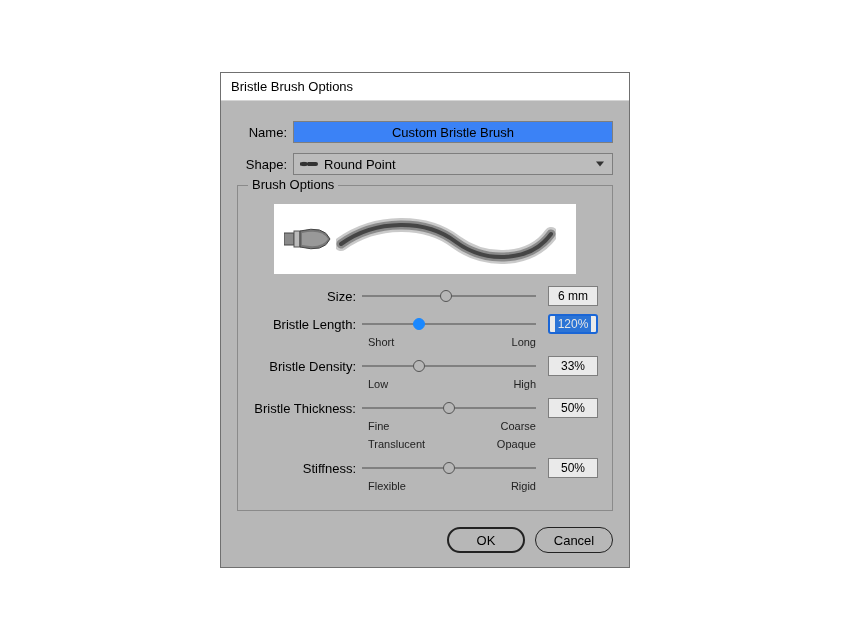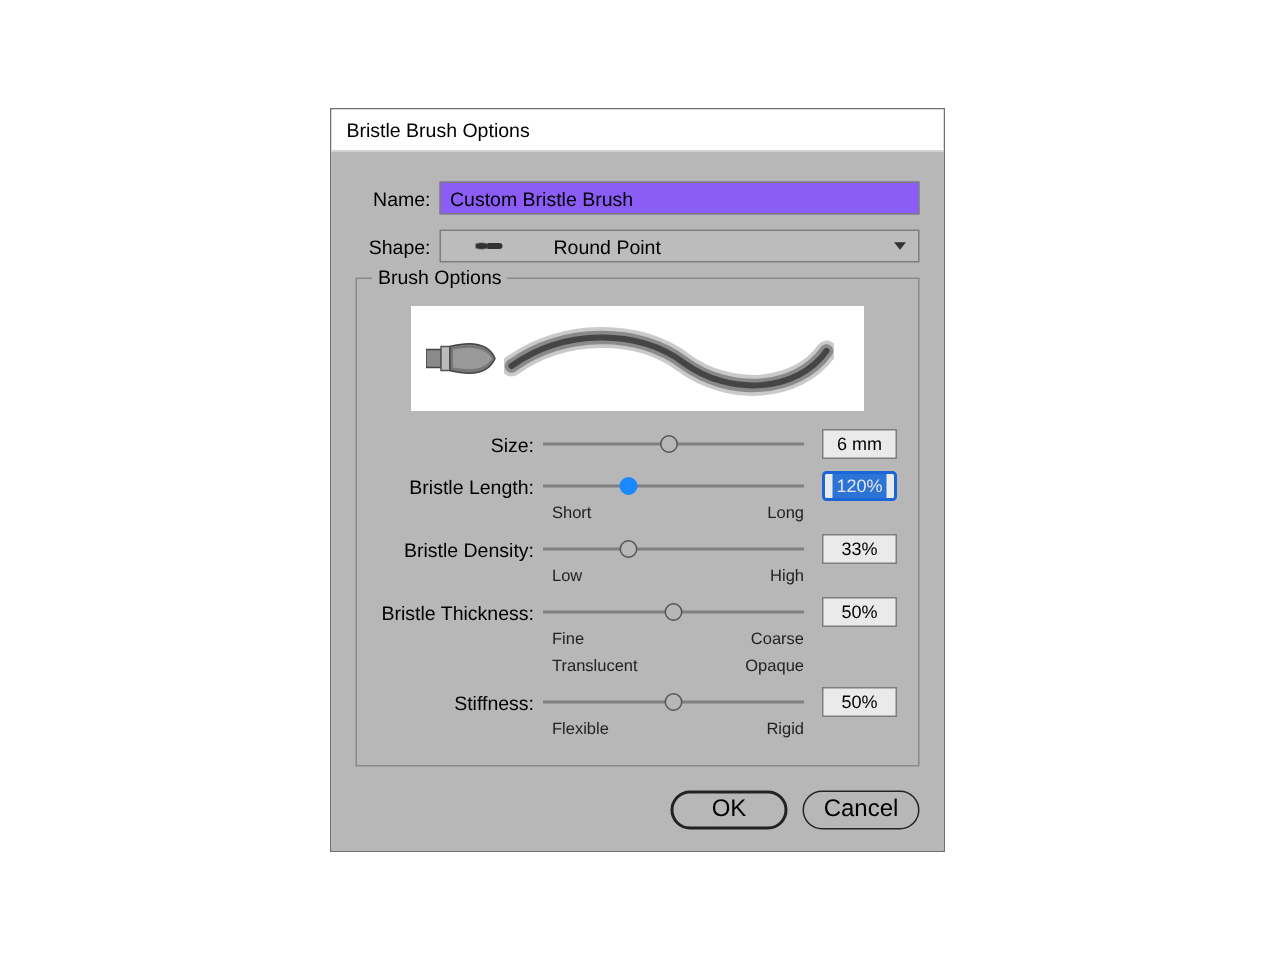--- a/index.html
+++ b/index.html
@@ -40,35 +40,35 @@
   .form-row label.rowlabel {
     width: 50px;
     text-align: right;
     margin-right: 6px;
     font-size: 13px;
   }
   .text-input {
     flex: 1;
     height: 22px;
     border: 1px solid #7e7e7e;
-    background: #8b5cf6;
+    background: #3b82f6;
     padding: 2px 6px;
     font-size: 13px;
+    text-align: center;
   }
   .select-wrap {
     flex: 1;
     position: relative;
     height: 22px;
     border: 1px solid #7e7e7e;
     background: #bcbcbc;
     display: flex;
     align-items: center;
-    padding: 0 23px;
+    padding: 0 6px;
     cursor: pointer;
-    gap: 28px;
   }
   .select-wrap .chev {
     position: absolute;
     right: 8px;
     top: 50%;
     transform: translateY(-50%);
     width: 0; height: 0;
     border-left: 4.5px solid transparent;
     border-right: 4.5px solid transparent;
     border-top: 5px solid #333;
@@ -197,21 +197,21 @@
   }
   .btn {
     min-width: 78px;
     height: 26px;
     border: 1.5px solid #222;
     border-radius: 13px;
     background: #b7b7b7;
     display: flex;
     align-items: center;
     justify-content: center;
-    font-size: 16px;
+    font-size: 13px;
     cursor: pointer;
   }
   .btn.primary { border-width: 2px; }
 </style>
 </head>
 <body>
 
 <div class="dialog">
   <div class="titlebar">Bristle Brush Options</div>
   <div class="body">

